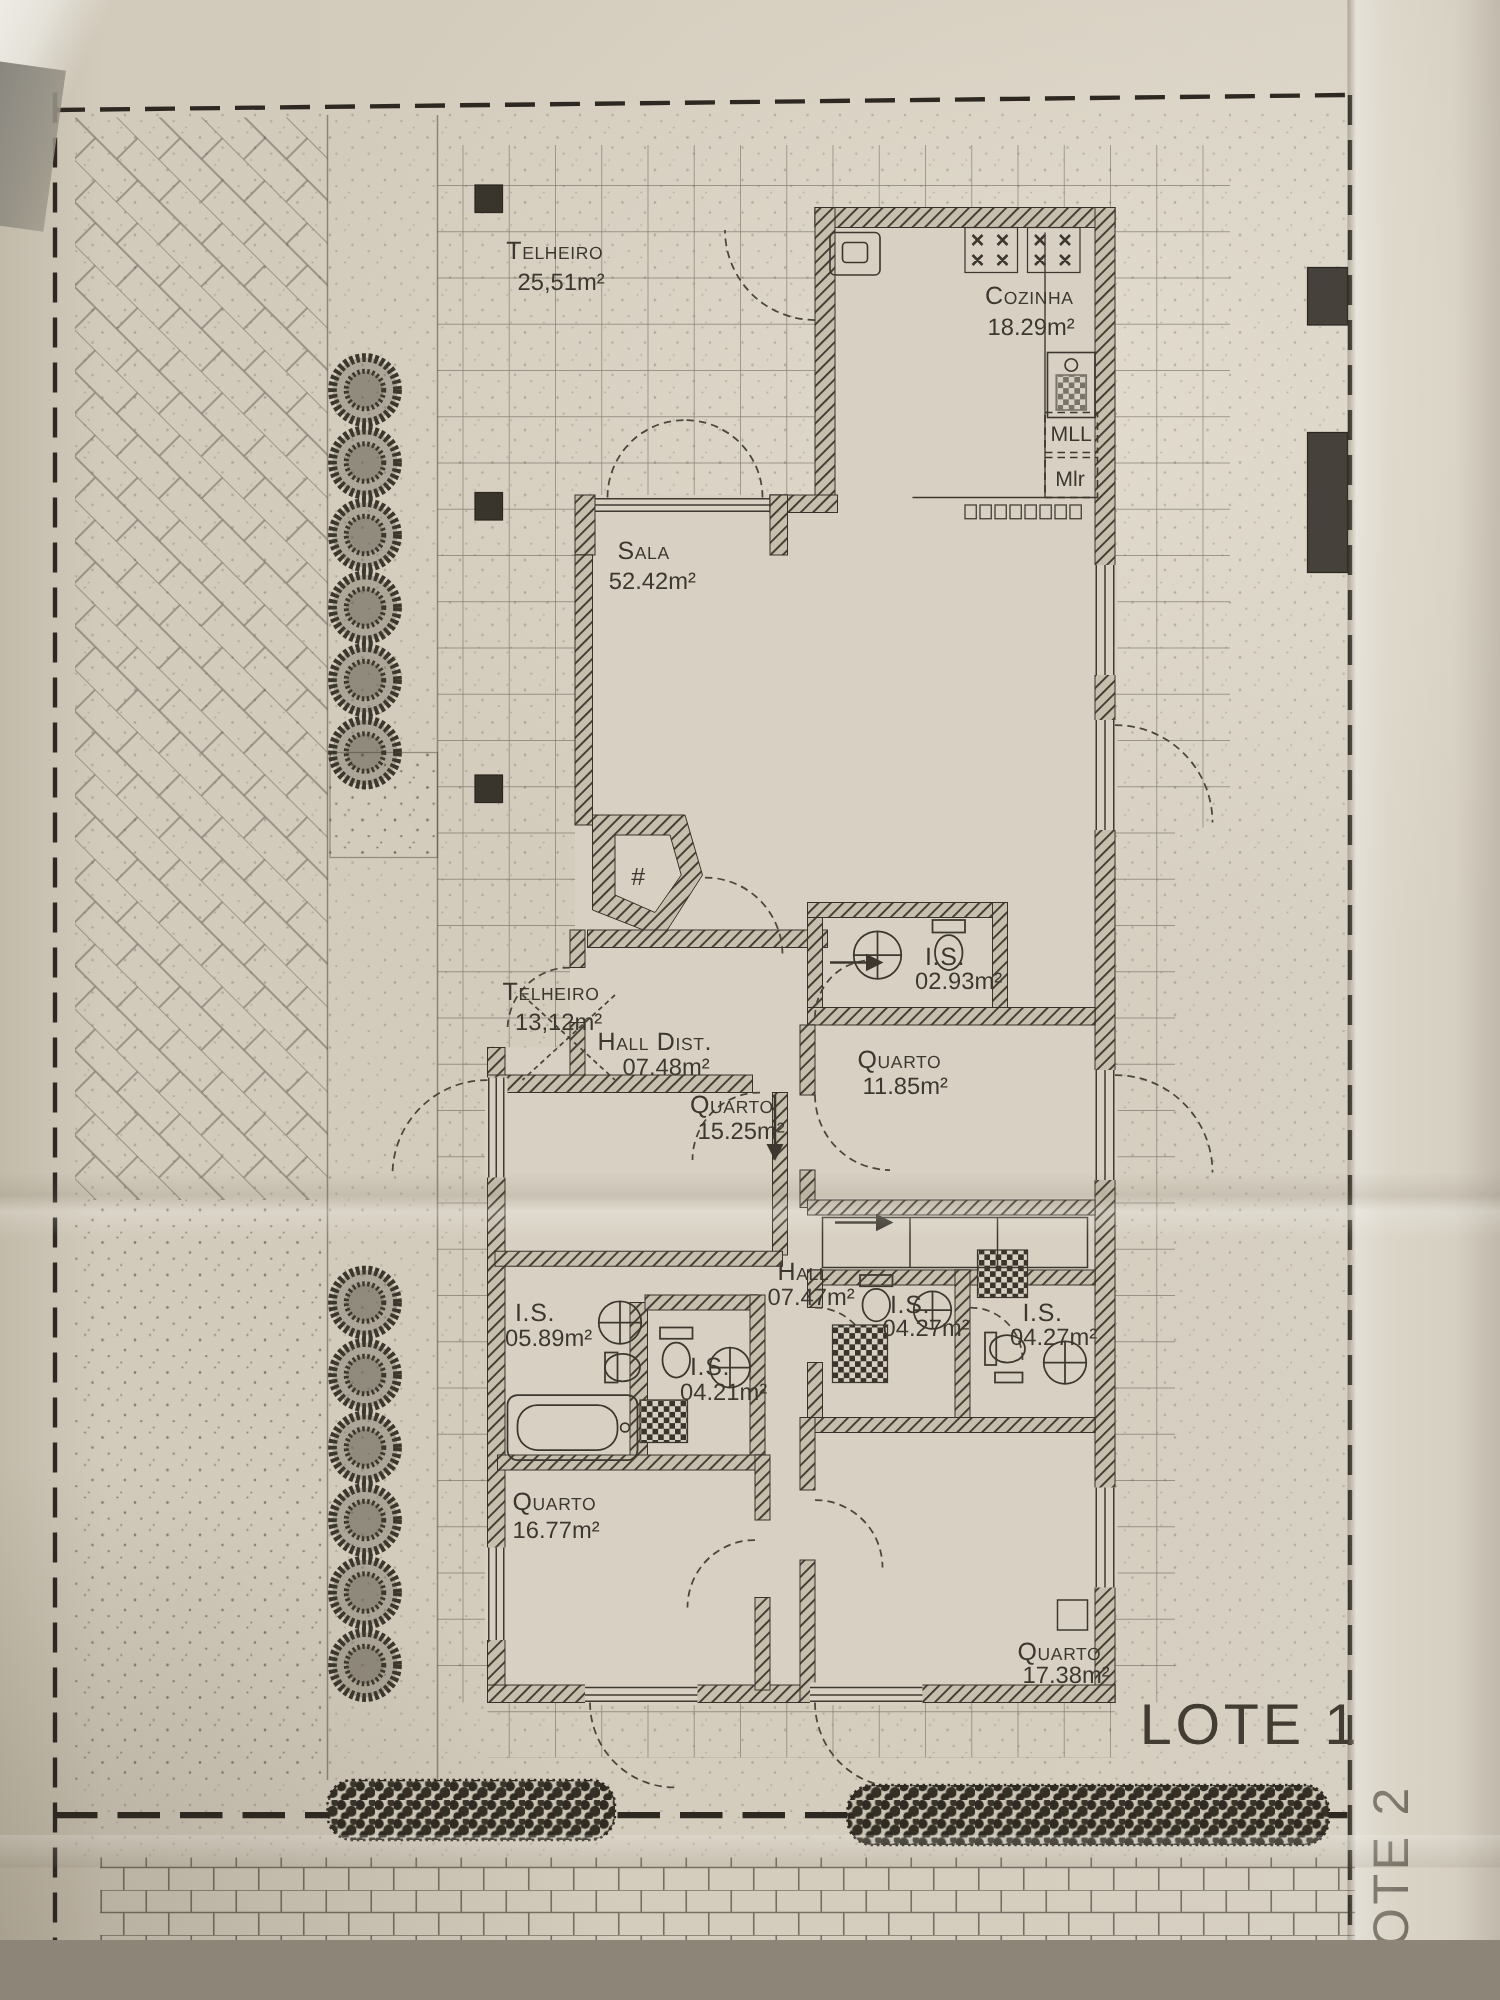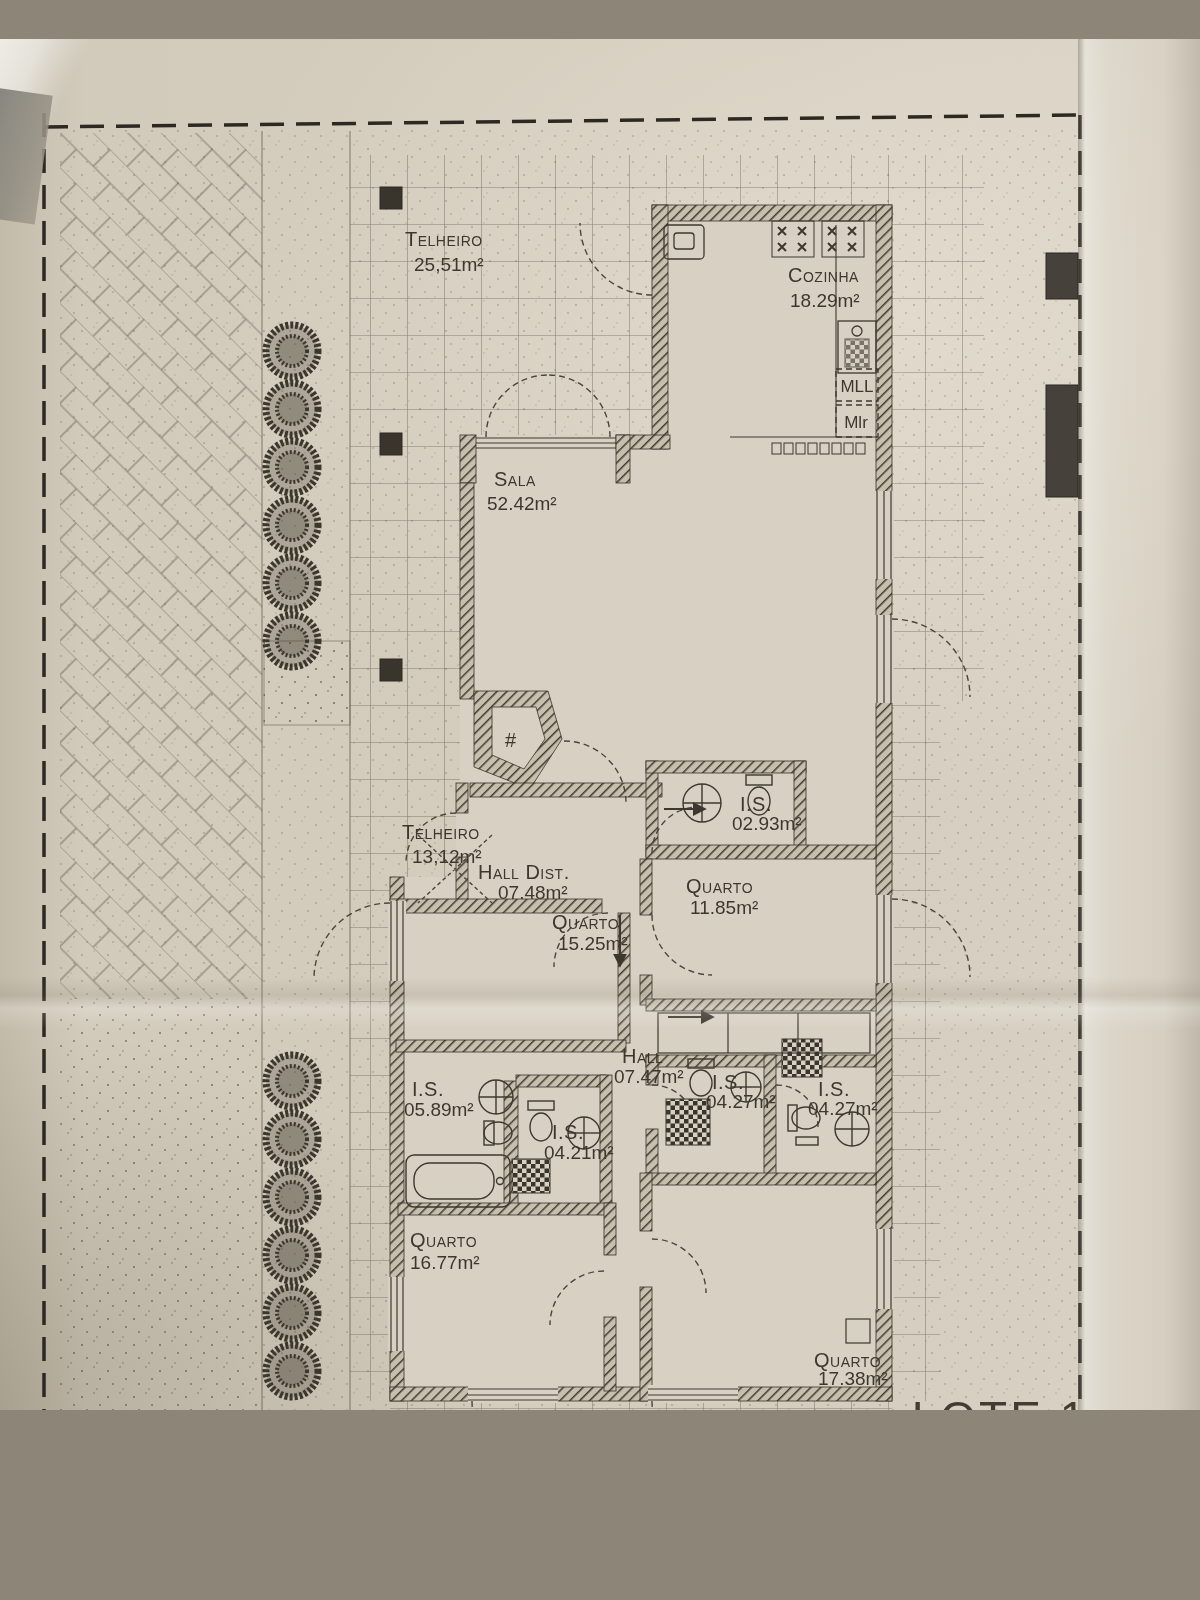--- a/index.html
+++ b/index.html
@@ -1,23 +1,22 @@
 <!DOCTYPE html>
 <html><head>
 <meta charset="utf-8">
 <style>
   html,body{margin:0;padding:0;background:#8d8578;}
   .photo{
-    position:relative;width:1200px;height:1371px;overflow:hidden;
+    position:relative;width:1200px;height:1552px;overflow:hidden;
     background:
       radial-gradient(1100px 800px at 72% 20%, rgba(235,229,216,.55) 0%, rgba(235,229,216,0) 60%),
       radial-gradient(900px 700px at 0% 100%, rgba(90,80,62,.25) 0%, rgba(90,80,62,0) 55%),
       linear-gradient(90deg,#c3bbaa 0%, #d2cabb 7%, #d5cebf 68%, #d8d2c5 100%);
     font-family:"Liberation Sans", sans-serif;
-    margin-top:39px;
   }
   .photo svg{position:absolute;left:0;top:0;}
   
   .fold-v{position:absolute;top:0;left:1078px;width:122px;height:1600px;pointer-events:none;
     background:linear-gradient(90deg, rgba(70,60,45,.30) 0px, rgba(255,255,255,.30) 7px,
       rgba(226,220,208,.40) 26%, rgba(205,198,184,.18) 70%, rgba(120,110,92,.25) 100%);}
   .crease-h{position:absolute;left:0;top:938px;width:1200px;height:52px;pointer-events:none;
     background:linear-gradient(180deg, rgba(110,100,82,0) 0%, rgba(110,100,82,.14) 35%,
       rgba(255,255,255,.20) 60%, rgba(110,100,82,0) 100%);}
   .crease-h2{position:absolute;left:0;top:1468px;width:1200px;height:26px;pointer-events:none;

